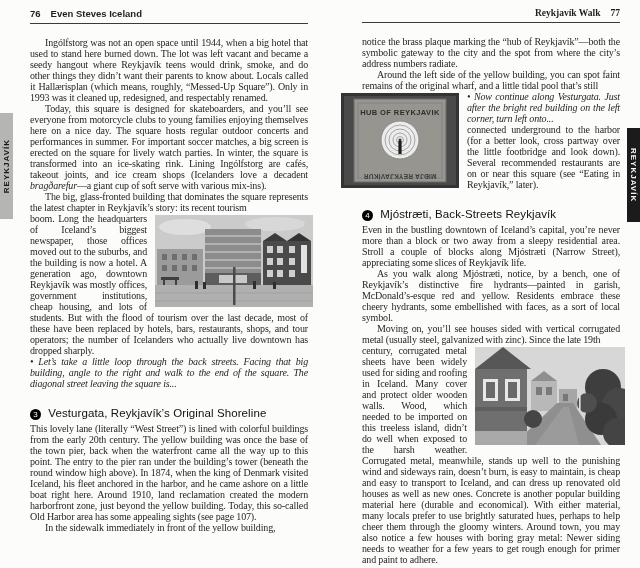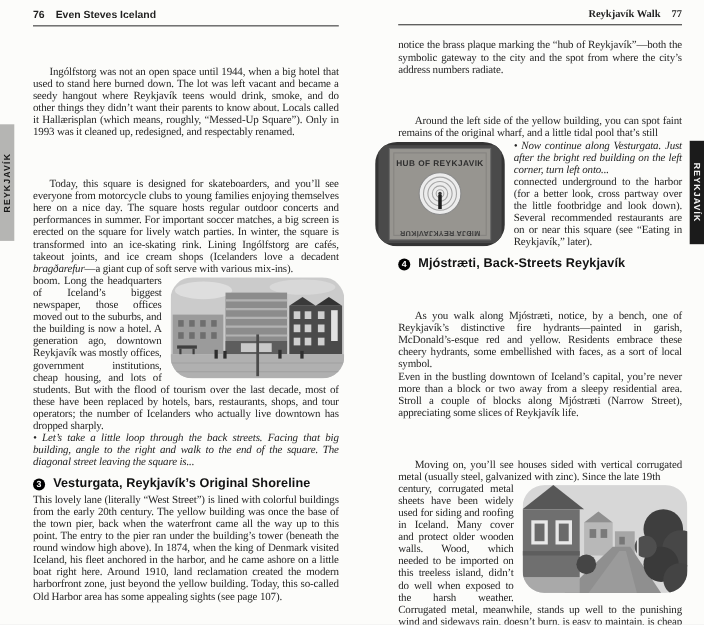--- a/index.html
+++ b/index.html
@@ -21,31 +21,31 @@
   .page-left{left:30px;width:278px;}
   .page-right{left:362px;width:258px;}
   
   .header{font-family:"Liberation Sans", sans-serif;font-weight:bold;font-size:9.5px;
     color:#1f1f1f;border-bottom:1.2px solid #3a3a3a;padding-bottom:4px;margin-bottom:13px;
     display:flex;align-items:flex-start;gap:10px;}
   .header-r{justify-content:flex-end;font-family:Liberation Serif, serif;}
   
   .para{margin:0;text-align:justify;font-size:10px;line-height:11px;
     letter-spacing:-0.15px;}
-  .ind{text-indent:15px;margin-top:36px;}
+  .ind{text-indent:15px;}
   .italic-note{font-style:italic;}
   .st-b{font-weight:normal;}
   .st-i{font-style:italic;}
-  .heading{font-family:"Liberation Sans", sans-serif;font-size:11.5px;font-weight:bold;
-    color:#111;margin:8px 0 3px 0;clear:both;letter-spacing:0.1px;}
+  .heading{font-family:"Liberation Sans", sans-serif;font-size:11.5px;font-weight:normal;
+    color:#111;margin:18px 0 3px 0;clear:both;letter-spacing:0.1px;}
   .numcircle{display:inline-block;width:11px;height:11px;border-radius:50%;
     background:#000;color:#fff;font-size:8px;line-height:11px;text-align:center;
     margin-right:4px;vertical-align:0.5px;font-family:"Liberation Sans", sans-serif;}
   
-  .ph{overflow:hidden;border-radius:20px;}
+  .ph{overflow:hidden;}
   .ph svg{display:block;}
   .ph-r{float:right;margin:2px -5px 5px 8px;}
   .ph-l{float:left;margin:2px 8px 4px -21px;}
 </style>
 </head>
 <body>
 
 <div class="spread">
 
   <div class="tab tab-left">
@@ -56,20 +56,21 @@
   </div>
 
   <div class="page page-left">
     <div class="header">
       <span>76</span>
       <span>Even Steves Iceland</span>
     </div>
 
     <p class="para ind"><span>Ingólfstorg was not an open space until 1944, when a big hotel that used to stand here burned down. The lot was left vacant and became a seedy hangout where Reykjavík teens would drink, smoke, and do other things they didn’t want their parents to know about. Locals called it Hallærisplan (which means, roughly, “Messed-Up Square”). Only in 1993 was it cleaned up, redesigned, and respectably renamed.</span></p>
     <p class="para ind"><span>Today, this square is designed for skateboarders, and you’ll see everyone from motorcycle clubs to young families enjoying themselves here on a nice day. The square hosts regular outdoor concerts and performances in summer. For important soccer matches, a big screen is erected on the square for lively watch parties. In winter, the square is transformed into an ice-skating rink. Lining Ingólfstorg are cafés, takeout joints, and ice cream shops (Icelanders love a decadent </span><span class="st-i">bragðarefur</span><span>—a giant cup of soft serve with various mix-ins).</span></p>
+    <p class="para ind"><span>The big, glass-fronted </span><span class="st-b">building</span><span> that dominates the square represents the latest chapter in Reykjavík’s story: its recent tourism</span></p>
 
     <div class="ph ph-r">
       <svg width="158" height="92" viewBox="0 0 158 92">
         <rect x="0" y="0" width="158" height="92" fill="#cbcbcb"></rect>
         <ellipse cx="30" cy="12" rx="26" ry="8" fill="#dedede"></ellipse>
         <ellipse cx="120" cy="9" rx="30" ry="7" fill="#d8d8d8"></ellipse>
         <rect x="2" y="34" width="46" height="36" fill="#9b9b9b"></rect>
         <g fill="#6e6e6e">
           <rect x="7" y="39" width="5" height="6"></rect>
             <rect x="17" y="39" width="5" height="6"></rect>
@@ -160,22 +161,22 @@
       </svg>
     </div>
     <p class="para italic-note"><span class="st-i">• Now continue along Vesturgata. Just after the bright red building on the left corner, turn left onto...</span></p>
     <p class="para"><span>connected underground to the harbor (for a better look, cross partway over the little footbridge and look down). Several recommended restaurants are on or near this square (see “Eating in Reykjavík,” later).</span></p>
 
     <h2 class="heading">
       <span class="numcircle">4</span>
       <span>Mjóstræti, Back-Streets Reykjavík</span>
     </h2>
 
+    <p class="para"><span>Even in the bustling downtown of Iceland’s capital, you’re never more than a block or two away from a sleepy residential area. Stroll a couple of blocks along Mjóstræti (Narrow Street), appreciating some slices of Reykjavík life.</span></p>
     <p class="para ind"><span>As you walk along Mjóstræti, notice, by a bench, one of Reykjavík’s distinctive </span><span class="st-b">fire hydrants</span><span>—painted in garish, McDonald’s-esque red and yellow. Residents embrace these cheery hydrants, some embellished with faces, as a sort of local symbol.</span></p>
-    <p class="para"><span>Even in the bustling downtown of Iceland’s capital, you’re never more than a block or two away from a sleepy residential area. Stroll a couple of blocks along Mjóstræti (Narrow Street), appreciating some slices of Reykjavík life.</span></p>
     <p class="para ind"><span>Moving on, you’ll see houses sided with vertical </span><span class="st-b">corrugated metal</span><span> (usually steel, galvanized with zinc). Since the late 19th</span></p>
 
     <div class="ph ph-r">
       <svg width="150" height="98" viewBox="0 0 150 98">
         <rect x="0" y="0" width="150" height="98" fill="#d7d7d7"></rect>
         <polygon points="0,22 28,0 56,22" fill="#575757"></polygon>
         <rect x="0" y="22" width="52" height="62" fill="#6f6f6f"></rect>
         <rect x="8" y="32" width="15" height="22" fill="#e8e8e8"></rect>
         <rect x="11" y="35" width="9" height="16" fill="#6a6a6a"></rect>
         <rect x="30" y="32" width="15" height="22" fill="#e8e8e8"></rect>

